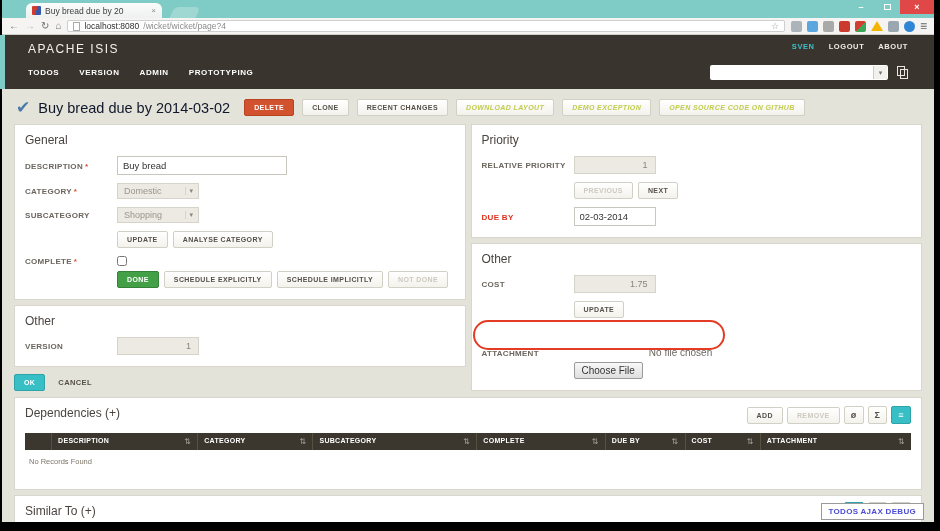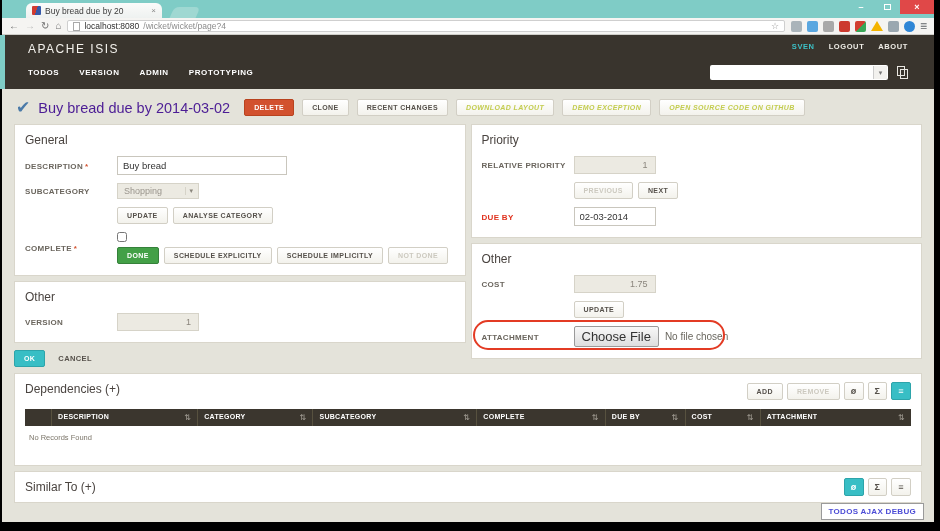--- a/index.html
+++ b/index.html
@@ -51,51 +51,51 @@
   .comboarrow { margin-left:auto; width:14px; height:13px; border-left:1px solid #ccc; background:#f2f1ee; color:#777; font-size:7px; display:flex; align-items:center; justify-content:center; margin-right:1px; }
   .copyicon { position:relative; width:11px; height:13px; }
   .copyicon i { position:absolute; display:block; width:8px; height:10px; border:1px solid #e9e7e1; background:transparent; }
   .copyicon i.b { left:3px; top:3px; background:#39342d; }
   .copyicon i.a { left:0; top:0; }
 
   
   .content { flex:1; background:#e4e3da; padding:6px 12px 0 12px; position:relative; overflow:hidden; }
   .titlerow { display:flex; align-items:center; margin:4px 2px 8px 2px; gap:8px; }
   .checkicon { color:#4a7aa8; font-size:17px; line-height:1; }
-  .pagetitle { font-size:14.5px; font-weight:normal; color:#4c1d95; margin-right:6px; }
+  .pagetitle { font-size:14.5px; font-weight:normal; color:#0f172a; margin-right:6px; }
   .btn { display:inline-flex; align-items:center; justify-content:center; background:linear-gradient(#ffffff,#f3f2ec); border:1px solid #d2cfc5; border-radius:2px; padding:4px 9px; font-size:7px; font-weight:bold; color:#55504a; letter-spacing:.4px; white-space:nowrap; cursor:default; }
   .btn.red { background:#d2512e; border-color:#b8431f; color:#fff; }
   .btn.green { background:#43a047; border-color:#35813a; color:#fff; }
   .btn.teal { background:#38bec5; border-color:#2da4aa; color:#fff; }
   .btn.proto { color:#c3cc4e; font-style:italic; }
   .btn.dis { color:#ccc9bf; }
   .btn.iconbtn { padding:3px 6px; font-size:9px; min-width:19px; }
 
   .maingrid { display:grid; grid-template-columns:1fr 1fr; gap:5px; align-items:start; }
   .panel { background:#fff; border:1px solid #d9d6cb; padding:8px 10px 9px 10px; }
   .panel + .panel { margin-top:5px; }
   .phead { font-size:12px; color:#4a4440; font-weight:normal; margin-bottom:9px; }
   .frow { display:flex; align-items:center; margin-bottom:8px; }
   .frow:last-child { margin-bottom:2px; }
-  .frow.top { align-items:center; }
+  .frow.top { align-items:flex-start; }
   .flabel { flex:0 0 92px; font-size:8px; font-weight:bold; color:#6b665e; letter-spacing:.3px; padding-top:1px; }
   .req { color:#d2512e; margin-left:2px; }
   .flabel.red { color:#e0321e; }
   .tinput { width:170px; font-size:9.5px; padding:3px 5px; border:1px solid #c9c6bd; background:#fff; color:#333; }
   .tinput.sm { width:82px; }
   .dselect { width:82px; background:#eceae2; border:1px solid #d6d3c8; color:#9a958d; font-size:9px; padding:2px 2px 2px 6px; display:flex; align-items:center; }
   .dselect .arrow { margin-left:auto; border-left:1px solid #d6d3c8; padding:0 3px; font-size:7px; color:#8a857c; }
   .dinput { width:82px; background:#eceae2; border:1px solid #d6d3c8; color:#8a857c; text-align:right; font-size:9px; padding:3px 7px; }
   .btnrow { display:flex; gap:5px; }
   .fctrl.col { display:flex; flex-direction:column; gap:5px; }
   .cb { width:10px; height:10px; }
   .notes { width:302px; height:40px; border:1px solid #c9c6bd; resize:none; font-family:"Liberation Sans",sans-serif; font-size:9px; }
   .attachrow { position:relative; }
   .annotation { position:absolute; left:-9px; top:-6px; width:252px; height:30px; border:2px solid #e33b24; border-radius:15px; pointer-events:none; }
-  .choosefile { font-size:13px; padding:2px 7px; border:1px solid #9a9a9a; border-radius:2px; background:linear-gradient(#f8f8f8,#dedede); color:#333; font-family:"Liberation Sans",sans-serif; }
+  .choosefile { font-size:10px; padding:2px 7px; border:1px solid #9a9a9a; border-radius:2px; background:linear-gradient(#f8f8f8,#dedede); color:#333; font-family:"Liberation Sans",sans-serif;margin-top:36px; }
   .nofile { font-size:10px; color:#6a675f; margin-left:6px; }
   .okrow { margin-top:7px; display:flex; align-items:center; }
   .cancel { font-size:7.5px; font-weight:bold; color:#55504a; letter-spacing:.4px; margin-left:13px; }
 
   .collpanel { margin-top:6px; }
   .paneltop { display:flex; }
   .paneltop .phead { margin-bottom:0; flex:1; }
   .ptools { display:flex; gap:4px; align-items:center; }
   .deptable { width:100%; border-collapse:collapse; margin-top:9px; }
   .deptable th { background:#3b362e; color:#fff; font-size:7px; font-weight:bold; text-align:left; padding:4px 6px; border-left:1px solid #57513f; letter-spacing:.3px; }
@@ -197,20 +197,27 @@
       </div>
 
       <div class="maingrid">
 
         <div>
           <div class="panel">
             <div class="phead">General</div>
             <div class="frow">
               <span class="flabel"><span>DESCRIPTION</span><span class="req">*</span></span>
               <input class="tinput" value="Buy bread" style="">
+            </div>
+            <div class="frow">
+              <span class="flabel"><span>CATEGORY</span><span class="req">*</span></span>
+              <span class="dselect">
+                  <span>Domestic</span>
+                  <span class="arrow">▾</span>
+                </span>
             </div>
             <div class="frow">
               <span class="flabel">SUBCATEGORY</span>
               <span class="dselect">
                   <span>Shopping</span>
                   <span class="arrow">▾</span>
                 </span>
             </div>
             <div class="frow">
               <span class="flabel"></span>

